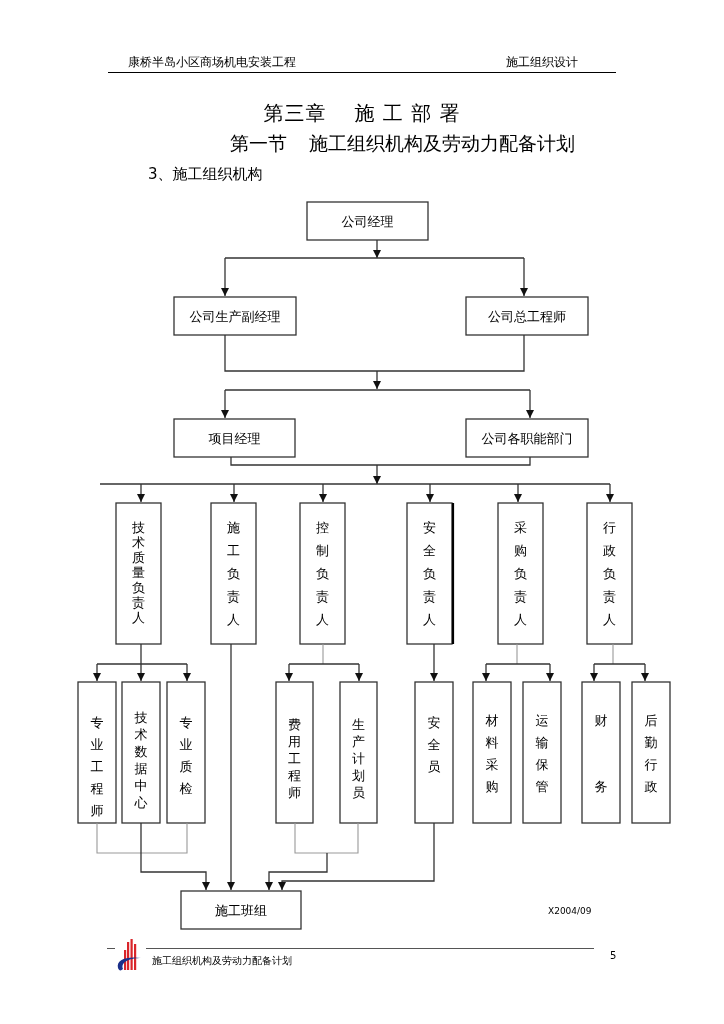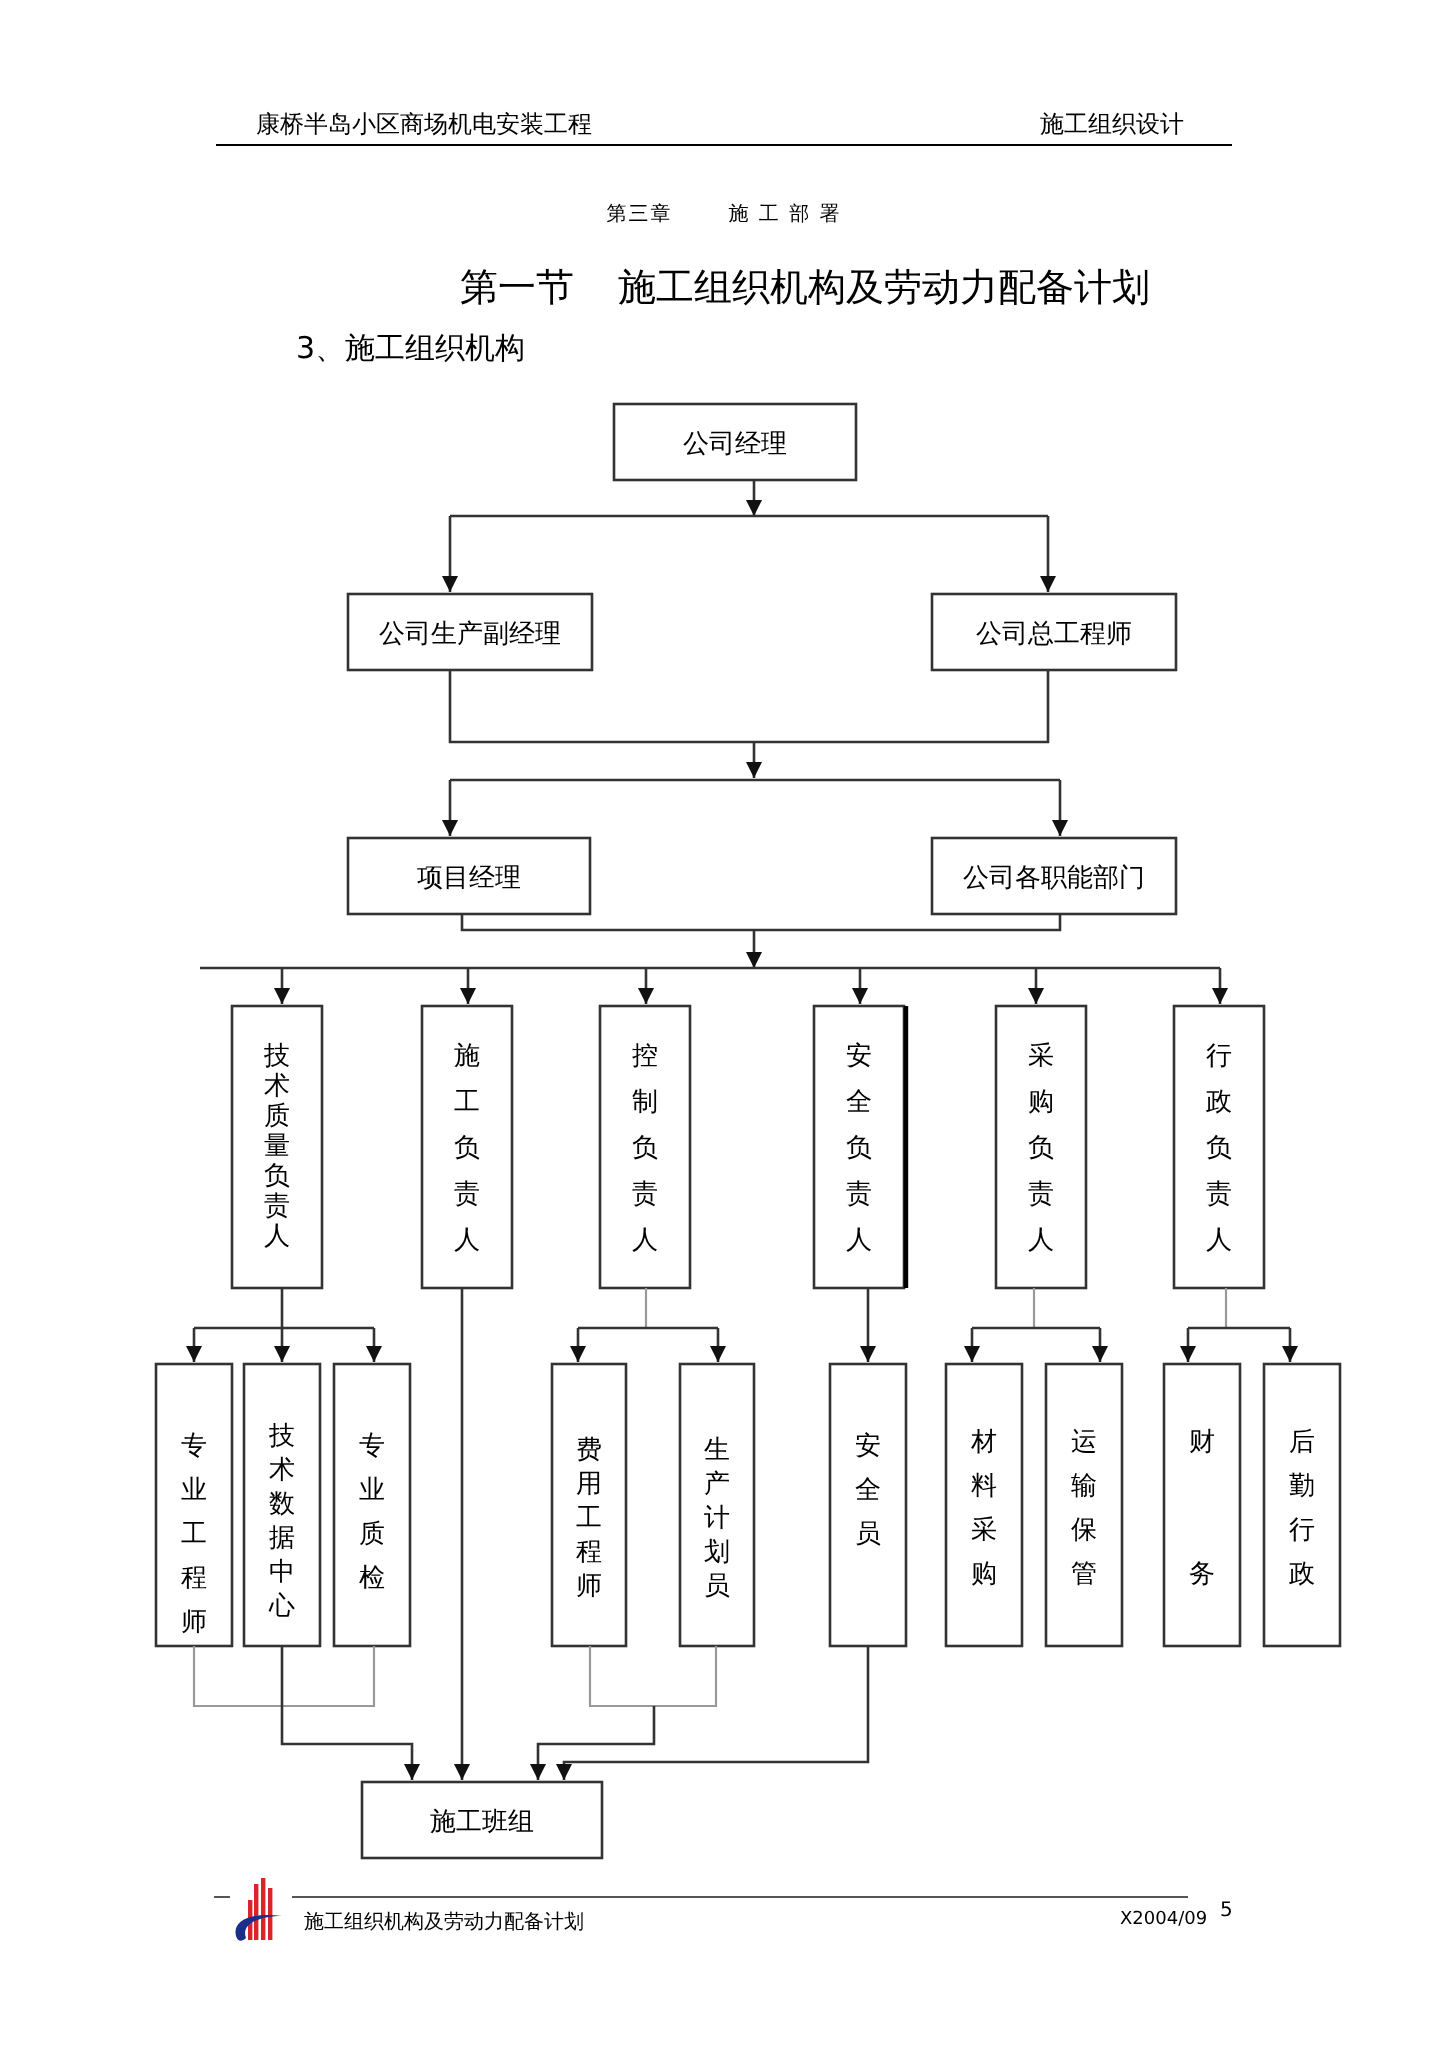--- a/index.html
+++ b/index.html
@@ -1,35 +1,35 @@
 <!DOCTYPE html>
 <html><head>
 <meta charset="utf-8">
 <style>
   html, body { margin: 0; padding: 0; background: #ffffff; }
   body { width: 724px; height: 1024px; position: relative; overflow: hidden;
          font-family: "DejaVu Sans", "Liberation Sans", sans-serif; color: #000; }
   .hdr-left { position: absolute; left: 128px; top: 54px; font-size: 12px; }
-  .hdr-right { position: absolute; right: 132px; top: 54px; font-size: 12px; }
+  .hdr-right { position: absolute; right: 146px; top: 54px; font-size: 12px; }
   .hdr-rule { position: absolute; left: 108px; top: 72px; width: 508px; height: 1px; background: #000; }
-  .chapter { position: absolute; left: 0; width: 724px; top: 100px; text-align: center; font-size: 10px; letter-spacing: 1px; }
+  .chapter { position: absolute; left: 0; width: 724px; top: 100px; text-align: center; font-size: 20px; letter-spacing: 1px; }
   .chapter .gap { display: inline-block; width: 28px; }
   .section { position: absolute; left: 230px; top: 131px; font-size: 19px; }
   .section .gap { display: inline-block; width: 22px; }
   .subsec { position: absolute; left: 148px; top: 165px; font-size: 15px; }
   svg.chart { position: absolute; left: 0; top: 0; }
   .box { fill: #ffffff; stroke: #333; stroke-width: 1.3; }
   .line { stroke: #333; stroke-width: 1.3; fill: none; }
   .line-light { stroke: #999; stroke-width: 1.1; fill: none; }
   .arrow { fill: #111; }
   .lbl { font-size: 13px; font-family: "DejaVu Sans", sans-serif; fill: #000; }
   .ftr-rule { position: absolute; left: 146px; top: 948px; width: 448px; height: 1px; background: #555; }
   .ftr-dash { position: absolute; left: 107px; top: 948px; width: 8px; height: 1px; background: #555; }
   .ftr-left { position: absolute; left: 152px; top: 954px; font-size: 10px; }
-  .ftr-date { position: absolute; left: 548px; top: 955px; font-size: 9px; margin-left: 12px; }
+  .ftr-date { position: absolute; left: 548px; top: 906px; font-size: 9px; }
   .ftr-page { position: absolute; left: 610px; top: 950px; font-size: 10px; }
   .logo { position: absolute; left: 114px; top: 938px; width: 30px; height: 36px; }
 </style>
 </head>
 <body>
 
 <div class="hdr-left">康桥半岛小区商场机电安装工程</div>
 <div class="hdr-right">施工组织设计</div>
 <div class="hdr-rule"></div>
 

